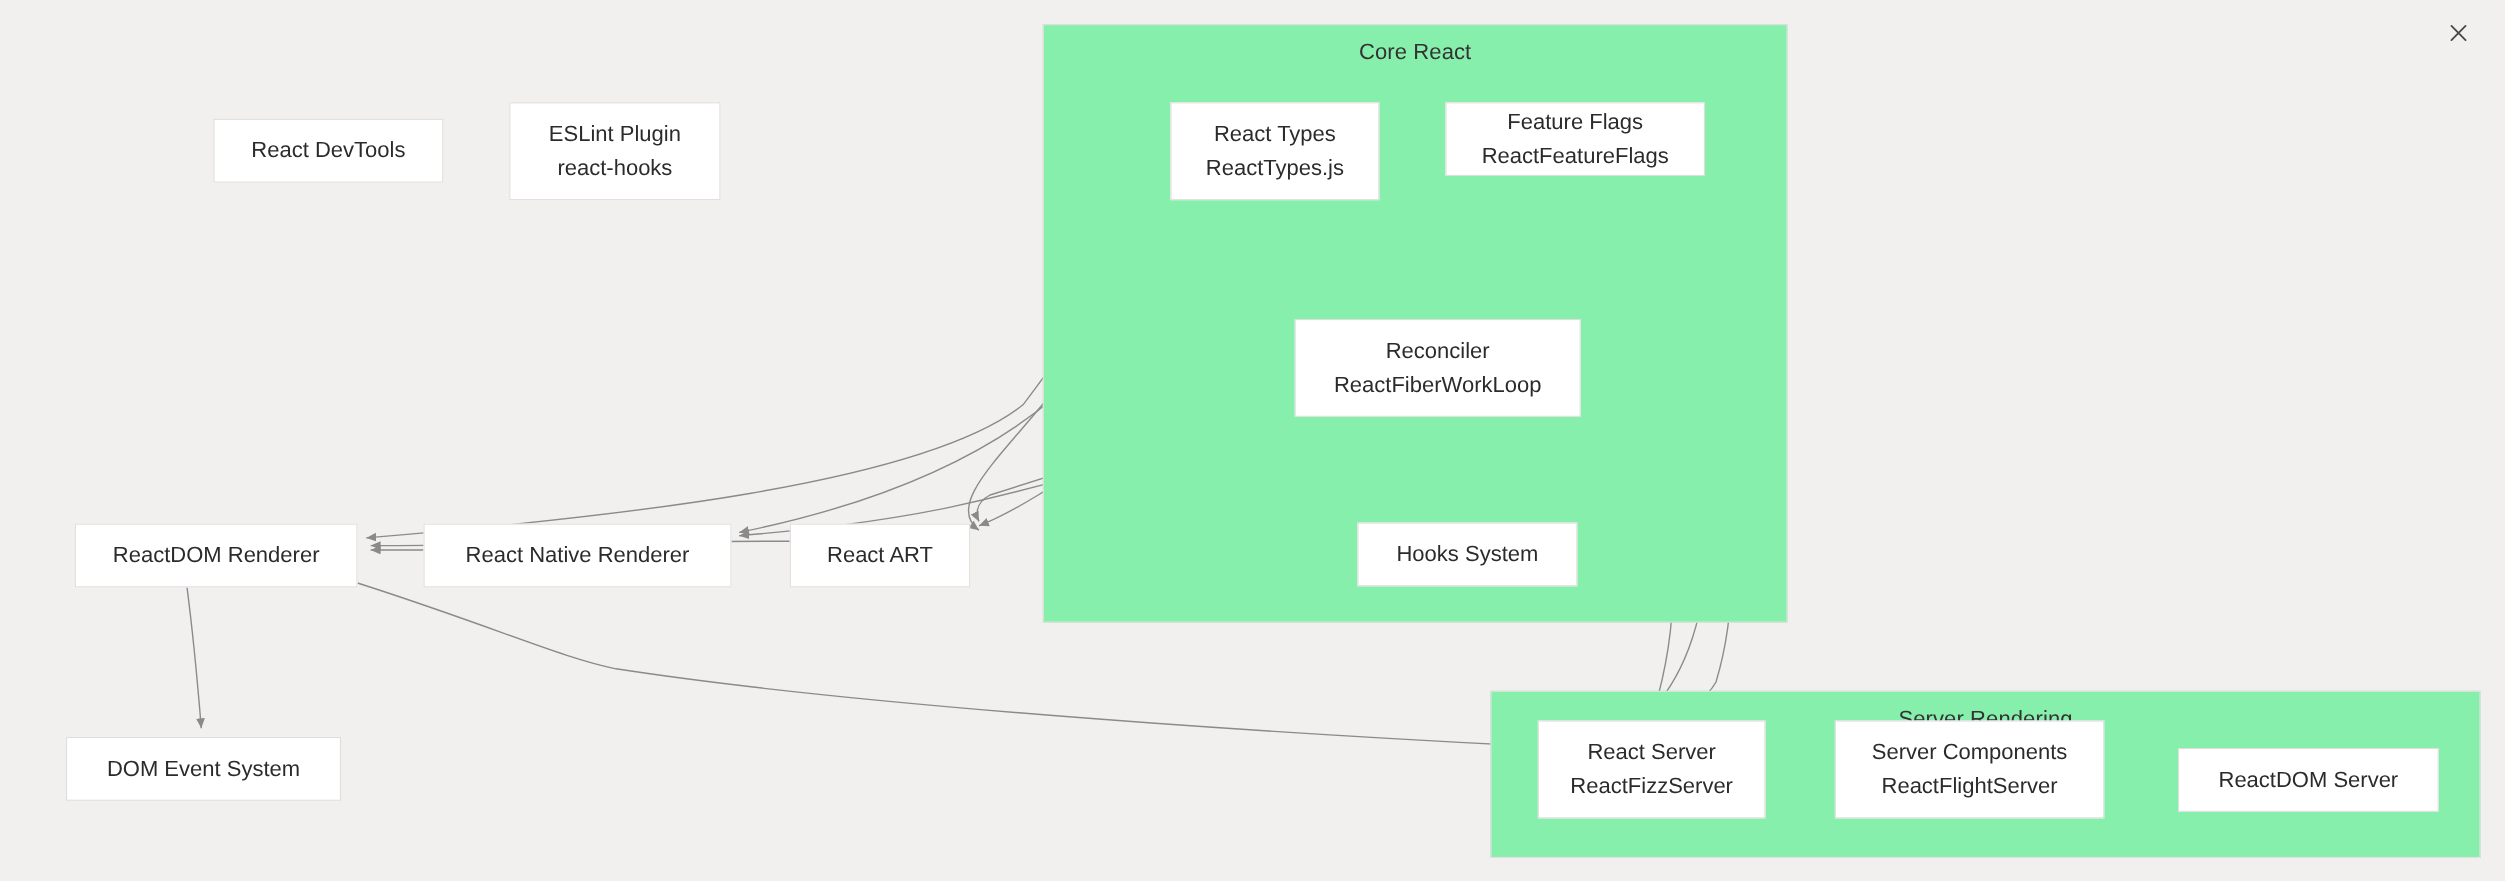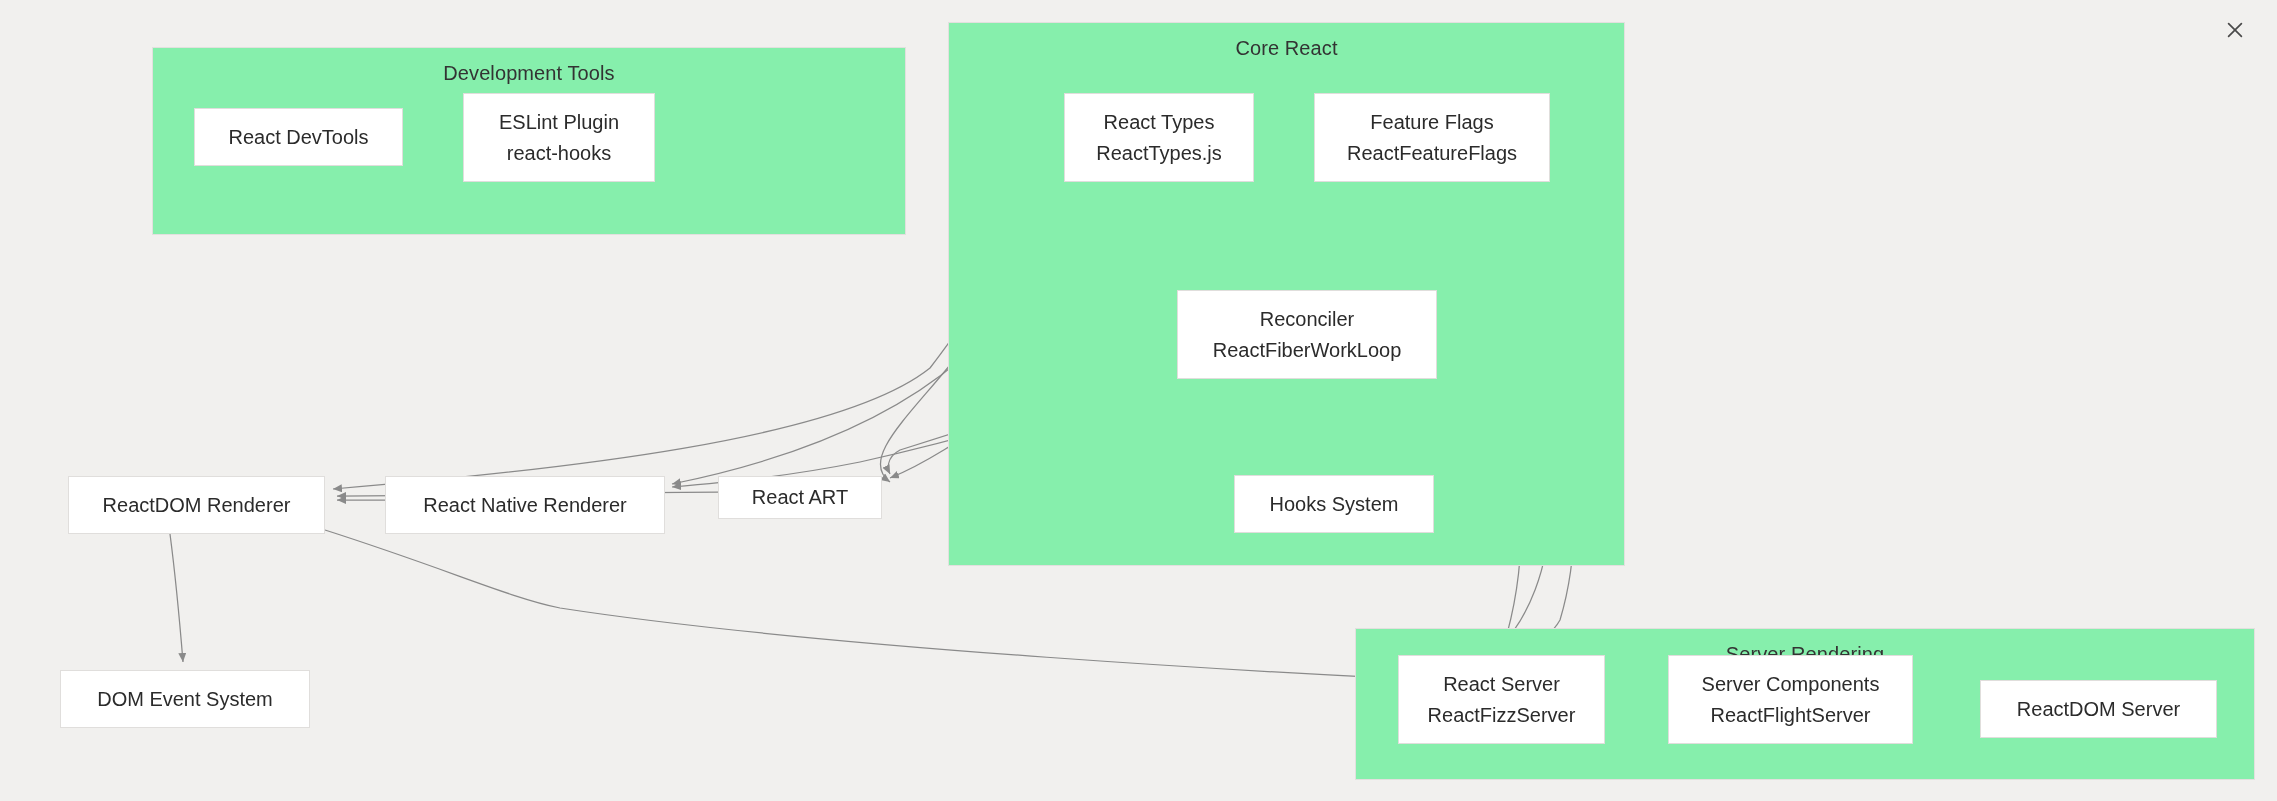--- a/index.html
+++ b/index.html
@@ -121,63 +121,60 @@
       <path d="M325,530 C450,570 510,598 560,608 C800,645 1250,675 1665,690" marker-end="url(#ah)"></path>
 
       <path d="M1560,420 C1580,480 1578,560 1560,620 C1550,638 1530,646 1512,649" marker-end="url(#ah)"></path>
 
       <path d="M1605,690 L1661,690" marker-end="url(#ah)"></path>
 
       <path d="M1913,694 C1940,700 1955,706 1973,708" marker-end="url(#ah)"></path>
     </g>
   </svg>
 
-  <div class="cluster" id="cl-0" style="left: 152px; top: 47px; width: 754px; height: 188px;">
-    <div class="cluster-title" style="top: 14px;">Development Tools</div>
-  </div>
   <div class="cluster" id="cl-1" style="left: 948px; top: 22px; width: 677px; height: 544px;">
     <div class="cluster-title" style="top: 14px;">Core React</div>
   </div>
   <div class="cluster" id="cl-3" style="left: 1355px; top: 628px; width: 900px; height: 152px;">
     <div class="cluster-title" style="top: 14px;">Server Rendering</div>
   </div>
 
   <div class="node" id="nd-0" style="left: 194px; top: 108px; width: 209px; height: 58px;">
     <span>React DevTools</span>
 
   </div>
   <div class="node" id="nd-1" style="left: 463px; top: 93px; width: 192px; height: 89px;">
     <span>ESLint Plugin</span>
     <span class="l2">react-hooks</span>
   </div>
   <div class="node" id="nd-3" style="left: 1064px; top: 93px; width: 190px; height: 89px;">
     <span>React Types</span>
     <span class="l2">ReactTypes.js</span>
   </div>
-  <div class="node" id="nd-4" style="left: 1314px; top: 93px; width: 236px; height: 89px;">
+  <div class="node" id="nd-4" style="left: 1314px; top: 93px; width: 236px; height: 67px;">
     <span>Feature Flags</span>
     <span class="l2">ReactFeatureFlags</span>
   </div>
   <div class="node" id="nd-5" style="left: 1177px; top: 290px; width: 260px; height: 89px;">
     <span>Reconciler</span>
     <span class="l2">ReactFiberWorkLoop</span>
   </div>
   <div class="node" id="nd-6" style="left: 1234px; top: 475px; width: 200px; height: 58px;">
     <span>Hooks System</span>
 
   </div>
   <div class="node" id="nd-7" style="left: 68px; top: 476px; width: 257px; height: 58px;">
     <span>ReactDOM Renderer</span>
 
   </div>
   <div class="node" id="nd-8" style="left: 385px; top: 476px; width: 280px; height: 58px;">
     <span>React Native Renderer</span>
 
   </div>
-  <div class="node" id="nd-9" style="left: 718px; top: 476px; width: 164px; height: 43px;">
+  <div class="node" id="nd-9" style="left: 718px; top: 476px; width: 164px; height: 58px;">
     <span>React ART</span>
 
   </div>
   <div class="node" id="nd-10" style="left: 60px; top: 670px; width: 250px; height: 58px;">
     <span>DOM Event System</span>
 
   </div>
   <div class="node" id="nd-11" style="left: 1398px; top: 655px; width: 207px; height: 89px;">
     <span>React Server</span>
     <span class="l2">ReactFizzServer</span>

